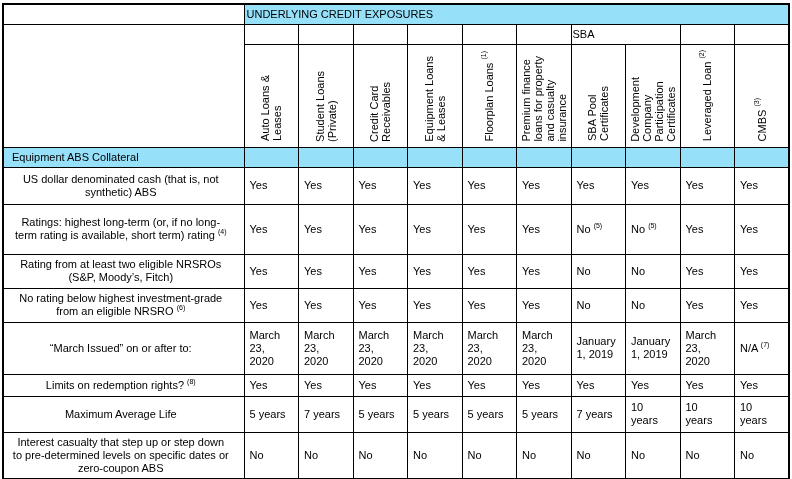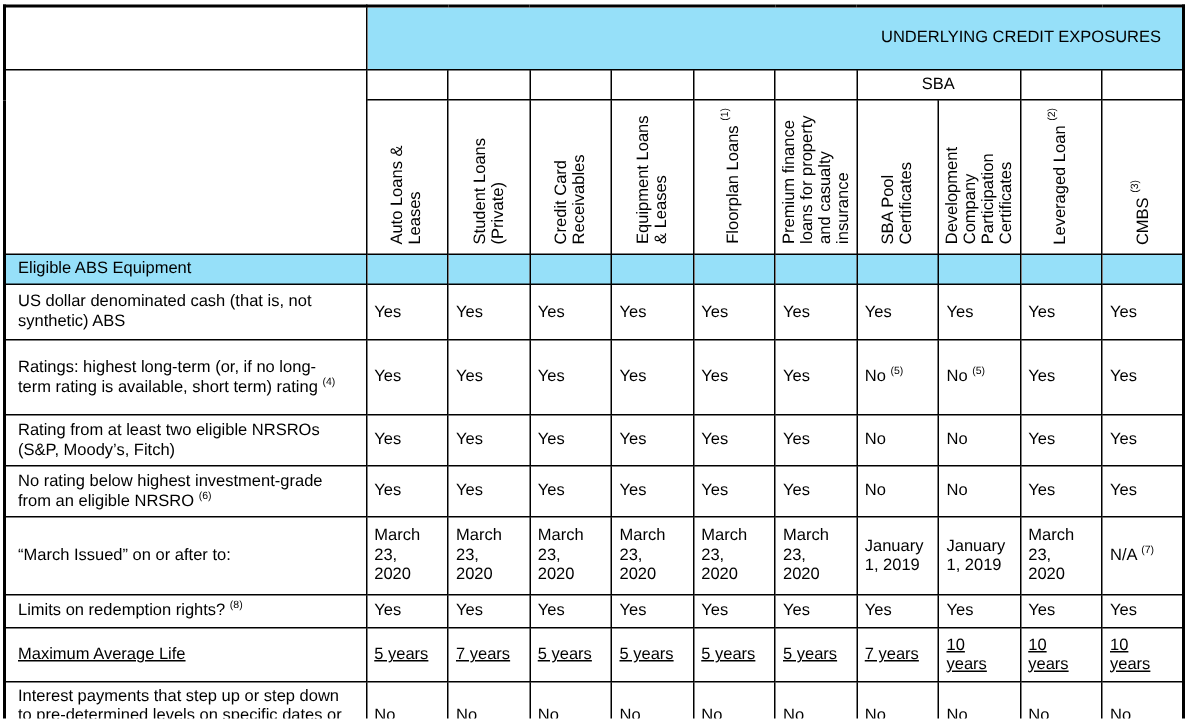--- a/index.html
+++ b/index.html
@@ -8,39 +8,39 @@
   table{border-collapse:collapse;table-layout:fixed;width:788px;border:2px solid #000;}
   td,th{border:1px solid #000;font-size:11px;line-height:13px;font-weight:normal;
         vertical-align:middle;text-align:left;padding:2px 2px 2px 4px;color:#000;
         overflow:hidden;}
   sup{font-size:7px;line-height:0;}
   
   tr.row-title{height:20px;}
   tr.row-group{height:20px;}
   tr.row-colheads{height:98px;}
   tr.row-section{height:20px;}
-  th.title{background:#96E0F9;text-align:right;padding:14px;}
-  th.sba{background:#ffffff;text-align:center;padding:1px;}
+  th.title{background:#96E0F9;text-align:left;padding:2px;}
+  th.sba{background:#ffffff;padding:1px;}
   td.corner{background:#ffffff;}
   tr.row-section td{background:#96E0F9;}
   td.section-label{padding-left:8px;}
   
   th.rot{vertical-align:bottom;text-align:center;height:98px;padding:2px 0;}
   .rot-inner{display:inline-block;writing-mode:vertical-rl;transform:rotate(180deg);
              white-space:pre-line;line-height:12px;text-align:left;}
   
-  td.lbl{padding:2px 14px 2px 8px;}
+  td.lbl{padding:2px 14px 2px 8px;text-align:center;}
   td.val{white-space:pre-line;padding-left:5px;}
   #data-body tr:nth-child(1){height:37px;}
   #data-body tr:nth-child(2){height:50px;}
   #data-body tr:nth-child(3){height:34px;padding-left:16px;}
   #data-body tr:nth-child(4){height:34px;}
   #data-body tr:nth-child(5){height:52px;}
   #data-body tr:nth-child(6){height:22px;}
-  #data-body tr:nth-child(7){height:36px;text-decoration:underline;}
+  #data-body tr:nth-child(7){height:36px;}
   #data-body tr:nth-child(8){height:47px;}
 </style>
 </head>
 <body>
 
 <div class="wrap">
   <table>
     <colgroup>
       <col style="width:241px">
       <col>
@@ -88,21 +88,21 @@
           <th class="rot"><div class="rot-inner">SBA Pool
 Certificates</div></th>
           <th class="rot"><div class="rot-inner">Development
 Company
 Participation
 Certificates</div></th>
           <th class="rot"><div class="rot-inner">Leveraged Loan <sup>(2)</sup></div></th>
           <th class="rot"><div class="rot-inner">CMBS <sup>(3)</sup></div></th>
         </tr>
       <tr class="row-section">
-        <td class="section-label">Eligible ABS Equipment</td>
+        <td class="section-label">Equipment ABS Collateral</td>
         <td></td>
         <td></td>
         <td></td>
         <td></td>
         <td></td>
         <td></td>
         <td></td>
         <td></td>
         <td></td>
         <td></td>
@@ -213,21 +213,21 @@
           <td class="val">5 years</td>
           <td class="val">7 years</td>
           <td class="val">10
 years</td>
           <td class="val">10
 years</td>
           <td class="val">10
 years</td>
         </tr>
         <tr>
-          <td class="lbl">Interest payments that step up or step down to pre-determined levels on specific dates or zero-coupon ABS</td>
+          <td class="lbl">Interest casualty that step up or step down to pre-determined levels on specific dates or zero-coupon ABS</td>
           <td class="val">No</td>
           <td class="val">No</td>
           <td class="val">No</td>
           <td class="val">No</td>
           <td class="val">No</td>
           <td class="val">No</td>
           <td class="val">No</td>
           <td class="val">No</td>
           <td class="val">No</td>
           <td class="val">No</td>

